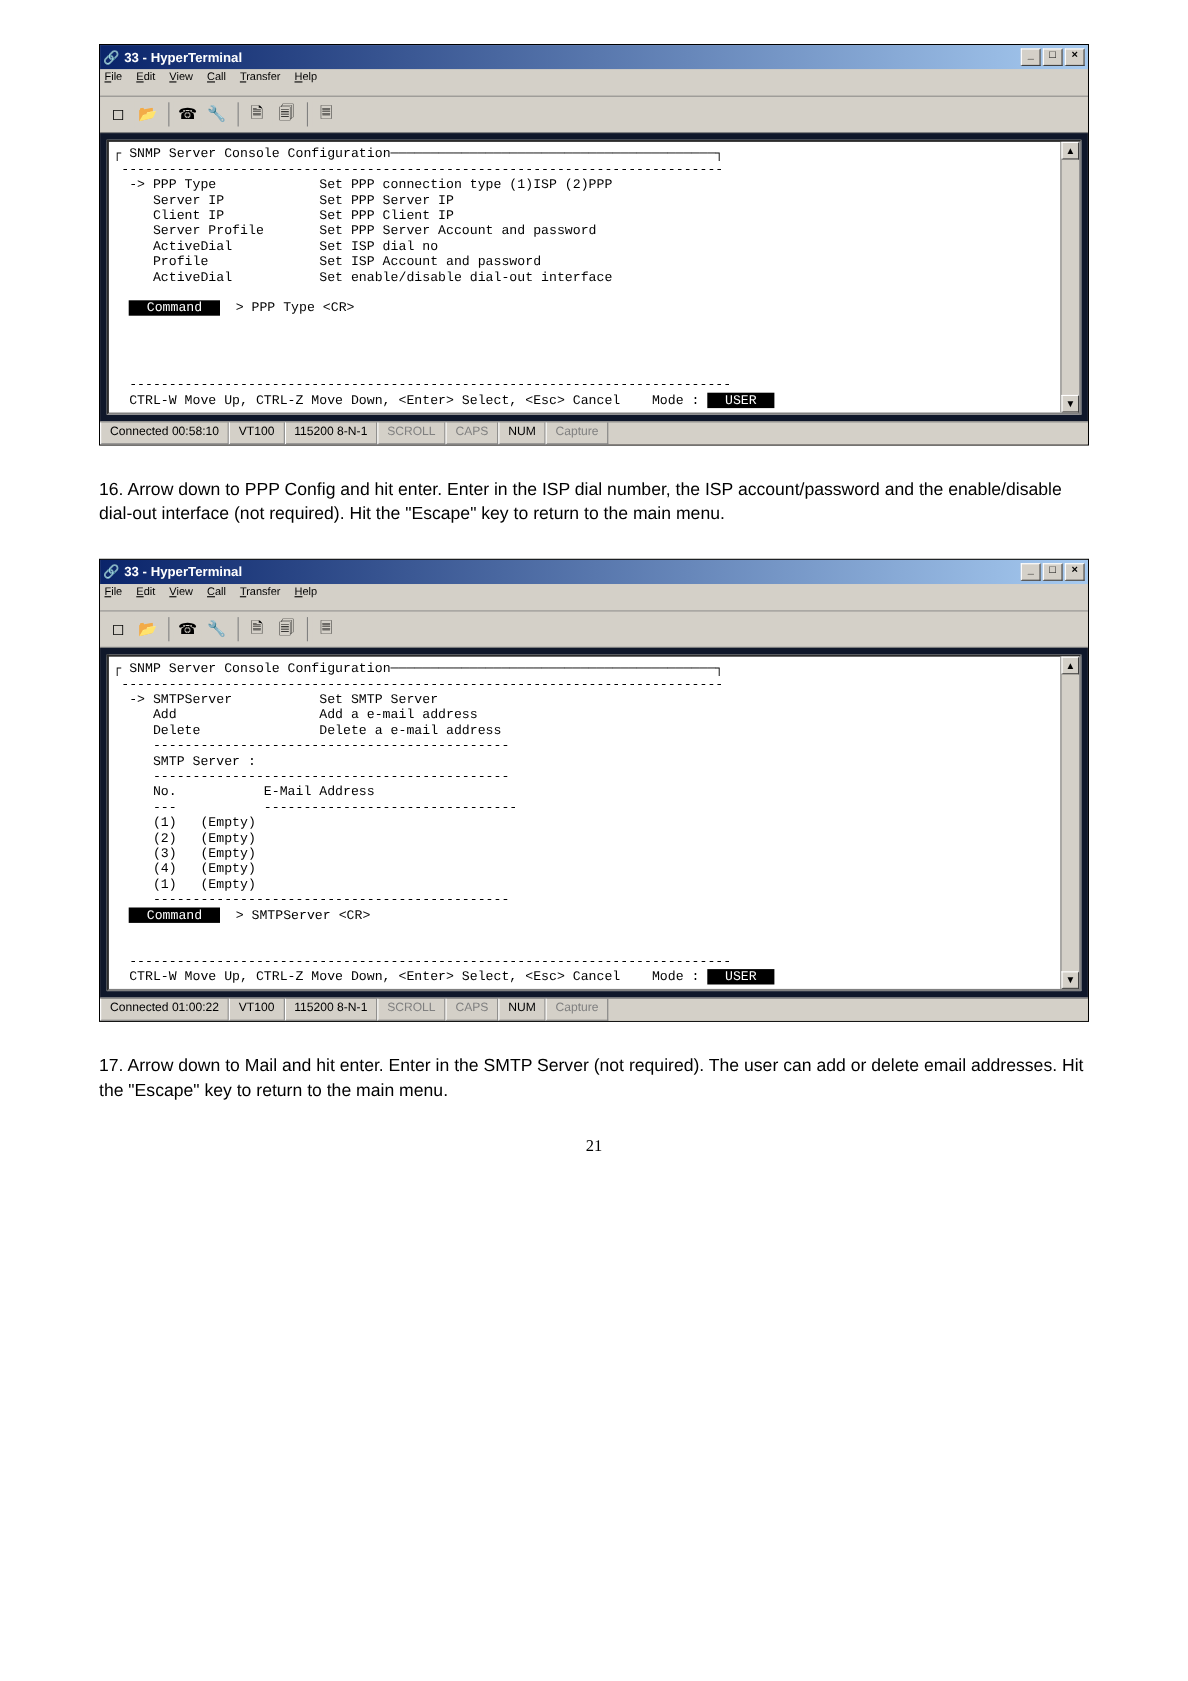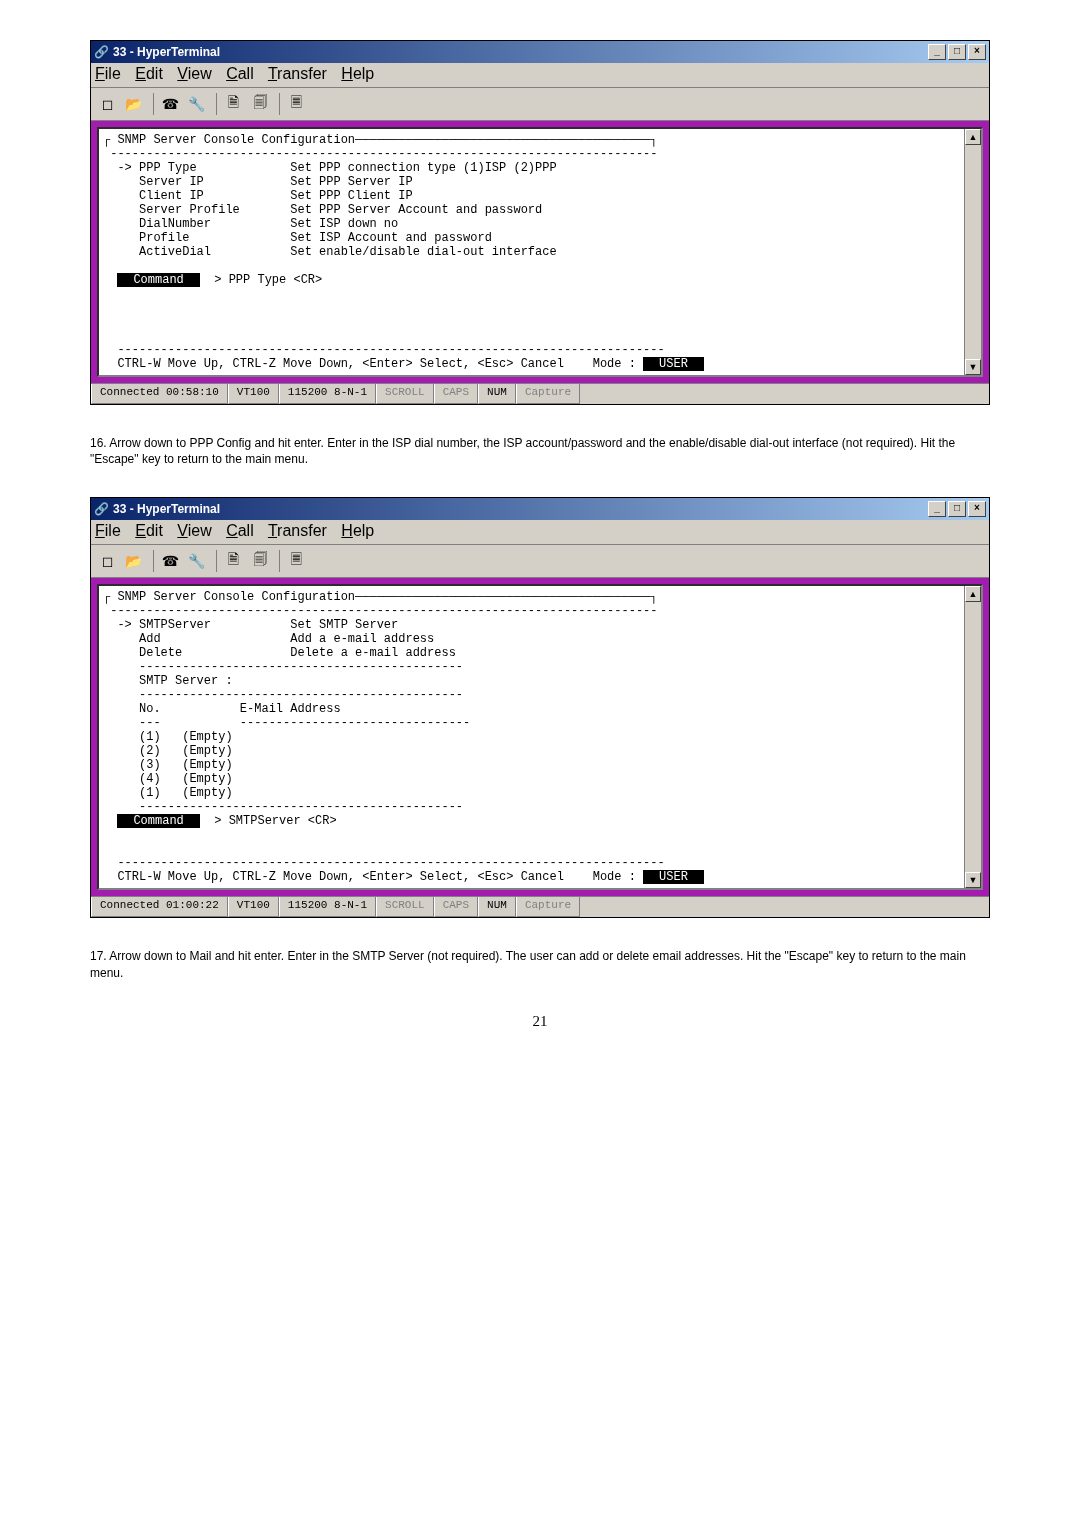--- a/index.html
+++ b/index.html
@@ -32,41 +32,41 @@
   .titlebar .wbtn {
     width: 16px; height: 14px; background:#d4d0c8; color:#000;
     border:1px solid #fff; border-right-color:#404040; border-bottom-color:#404040;
     margin-left:2px; font-size:10px; line-height:12px; text-align:center;
     font-weight:bold; font-family: Arial;
   }
   .menubar {
     background:#d4d0c8;
     height:20px;
     font-family: Tahoma, Arial, sans-serif;
-    font-size:16px;
+    font-size:10px;
     padding:2px 4px;
     border-bottom:1px solid #808080;
   }
   .menubar span { margin-right:10px; }
   .menubar u { text-decoration: underline; }
   .toolbar {
     background:#d4d0c8;
     height:28px;
     border-bottom:1px solid #808080;
     padding:2px 4px;
     display:flex; align-items:center;
   }
   .tb-btn {
     width:23px;height:22px;background:#d4d0c8;
     border:1px solid #d4d0c8;
     margin-right:2px; display:flex;align-items:center;justify-content:center;
     font-size:14px;color:#000;
   }
   .tb-sep { width:1px;height:22px;background:#808080;margin:0 4px; }
-  .terminal-wrap { padding:6px; background:#a21caf; }
+  .terminal-wrap { padding:6px; background:#0f172a; }
   .terminal {
     background:#fff;
     border:2px inset #808080;
     padding:4px;
     position:relative;
   }
   .terminal pre {
     margin:0;
     font-family:"Courier New", monospace;
     font-size:12px;
@@ -82,29 +82,29 @@
     background:#d4d0c8; border-left:1px solid #808080;
   }
   .sb-up,.sb-dn {
     position:absolute; left:0; width:16px;height:16px;background:#d4d0c8;
     border:1px solid #fff;border-right-color:#404040;border-bottom-color:#404040;
     font-size:9px;text-align:center;line-height:14px;box-sizing:border-box;
   }
   .sb-up{top:0;} .sb-dn{bottom:0;}
   .statusbar {
     background:#d4d0c8;border-top:1px solid #808080;
-    height:20px;display:flex;font-family:Liberation Mono, monospace;
+    height:20px;display:flex;font-family:Liberation Sans, sans-serif;
     font-size:11px;
   }
   .statusbar .cell {
     border:1px solid #808080;border-top:none;border-left:1px solid #fff;
     padding:2px 8px;white-space:nowrap;
   }
   .statusbar .disabled { color:#808080; }
-  .para { font-family:Arial,Helvetica,sans-serif; font-size:12px; line-height:1.35; margin:14px 0 30px 0; }
+  .para { font-family:Arial,Helvetica,sans-serif; font-size:16px; line-height:1.35; margin:14px 0 30px 0; }
   .pagenum { text-align:center; font-family:"Times New Roman",serif; font-size:15px; margin-top:32px;}
 </style>
 </head>
 <body>
 
 <div class="win">
   <div class="titlebar">
     <span class="icon">🔗</span>
     <span class="title">33 - HyperTerminal</span>
     <span class="wbtn">_</span>
@@ -132,21 +132,21 @@
     <div class="tb-btn">🗏</div>
   </div>
   <div class="terminal-wrap">
     <div class="terminal">
 <pre>┌<span> SNMP Server Console Configuration</span>─────────────────────────────────────────┐
 <span> ----------------------------------------------------------------------------</span>
 <span>  -&gt; PPP Type             Set PPP connection type (1)ISP (2)PPP</span>
 <span>     Server IP            Set PPP Server IP</span>
 <span>     Client IP            Set PPP Client IP</span>
 <span>     Server Profile       Set PPP Server Account and password</span>
-<span>     DialNumber           Set ISP down no</span>
+<span>     ActiveDial           Set ISP dial no</span>
 <span>     Profile              Set ISP Account and password</span>
 <span>     ActiveDial           Set enable/disable dial-out interface</span>
 
   <span class="invert">Command</span><span>  &gt; PPP Type &lt;CR&gt;</span>
 
 
 
 
 <span>  ----------------------------------------------------------------------------</span>
 <span>  CTRL-W Move Up, CTRL-Z Move Down, &lt;Enter&gt; Select, &lt;Esc&gt; Cancel    Mode : </span><span class="invert">USER</span></pre>

